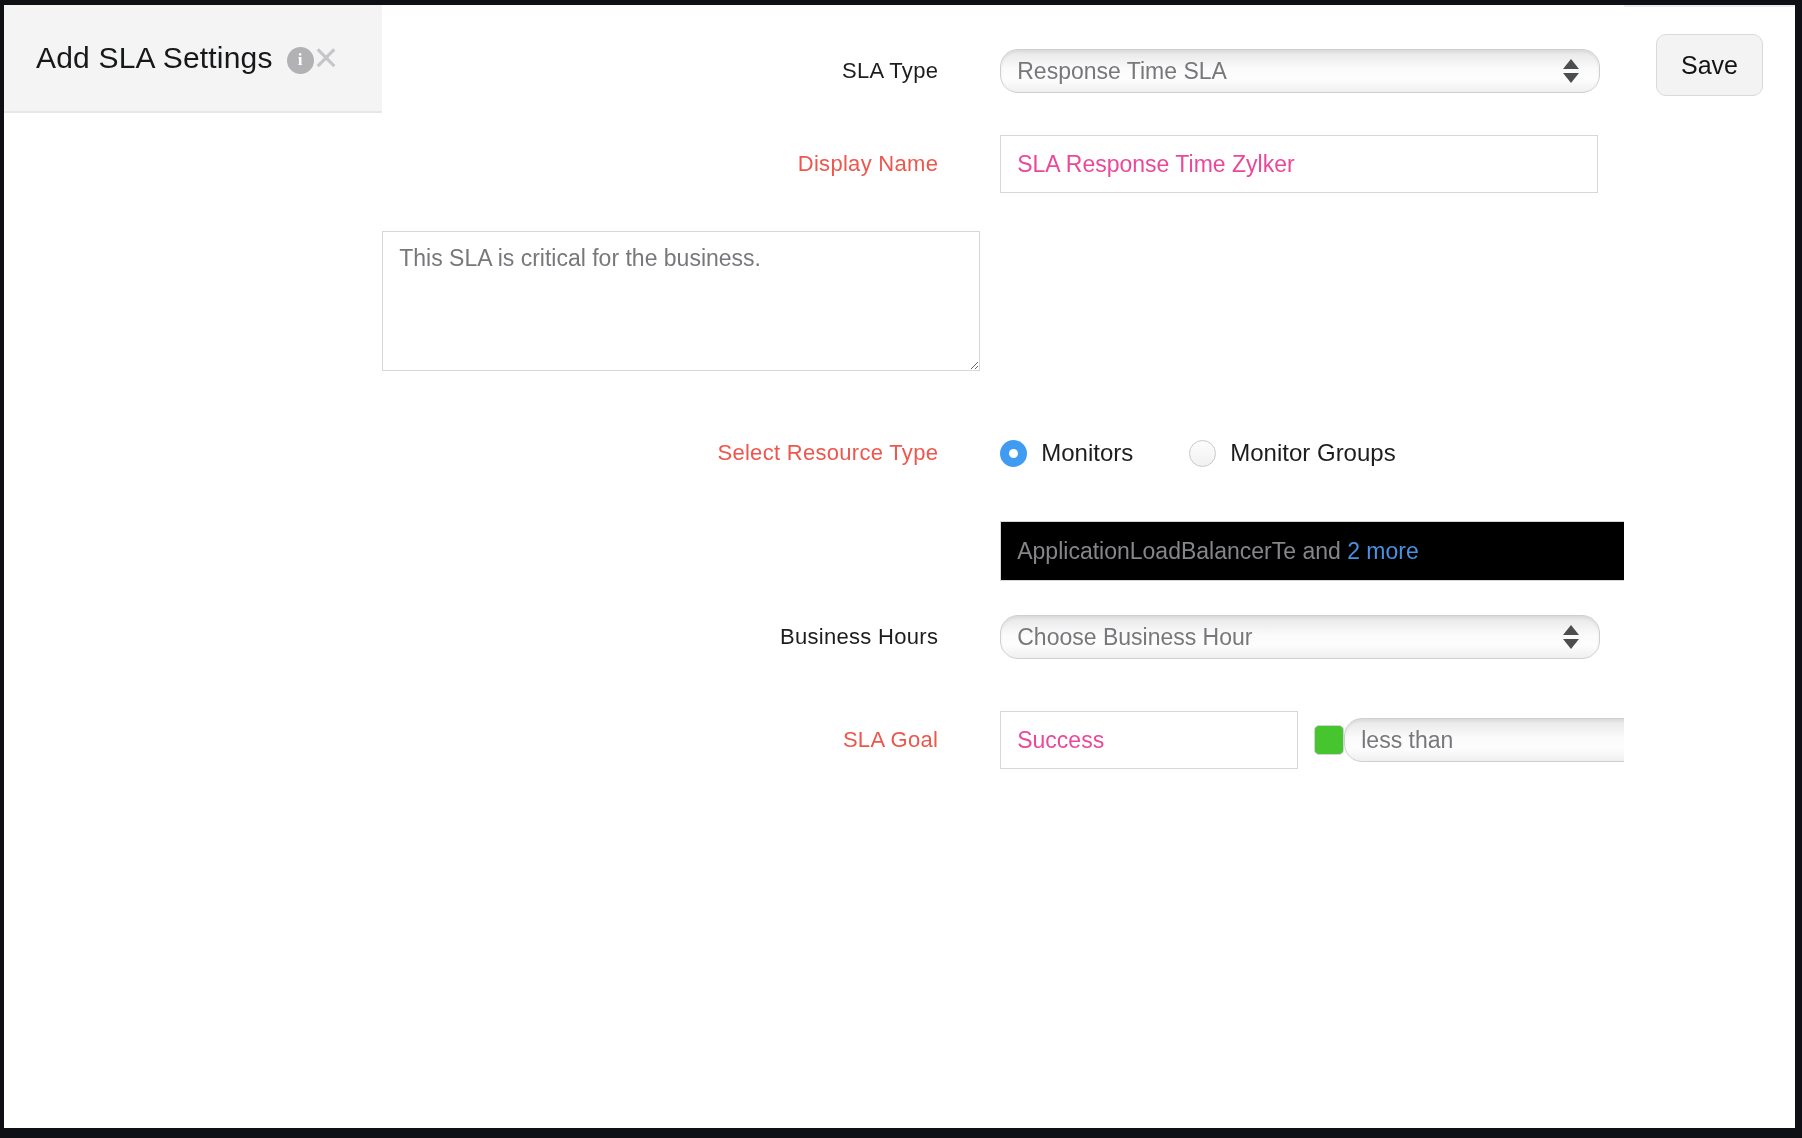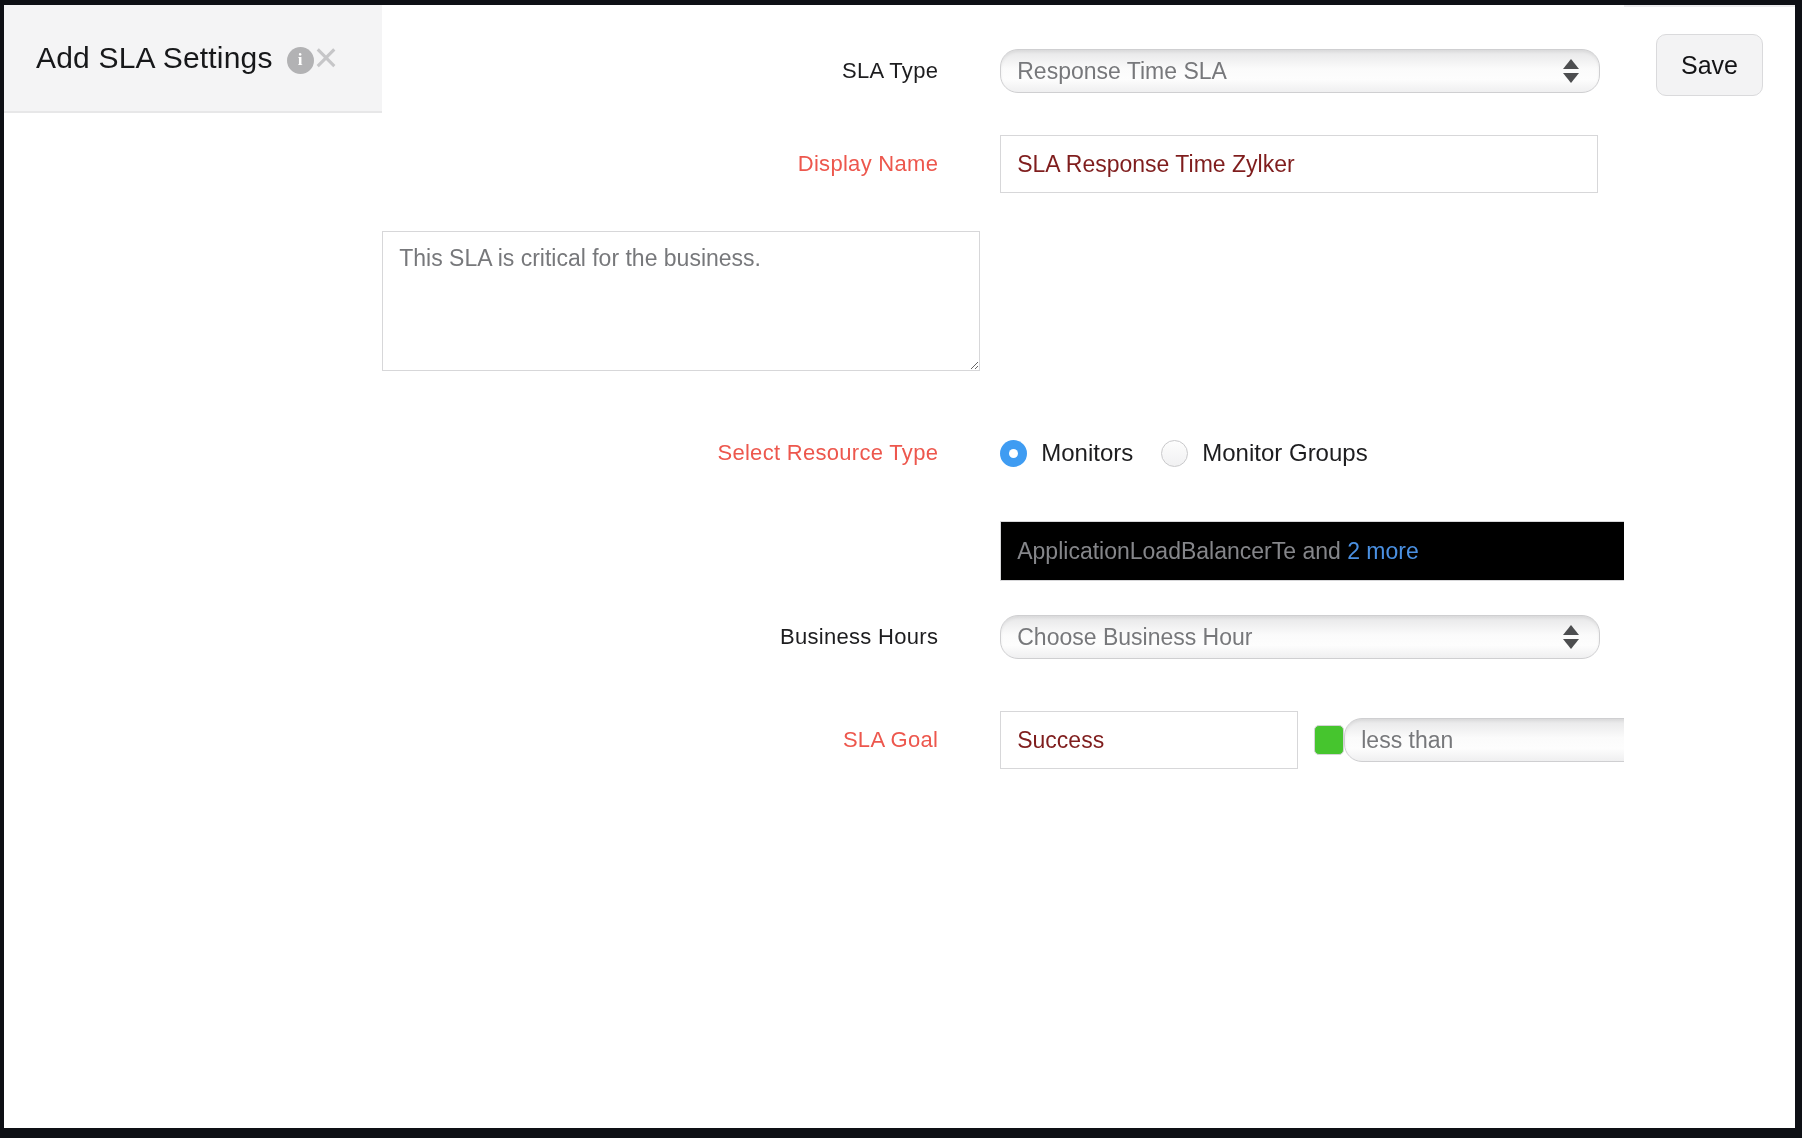--- a/index.html
+++ b/index.html
@@ -123,42 +123,42 @@
     border-top: 10px solid #4d4e50;
   }
   
   .text-input {
     width: 598px;
     height: 58px;
     border: 1px solid #d7d7d9;
     background: #ffffff;
     font-family: "Liberation Sans", sans-serif;
     font-size: 23px;
-    color: #7f1d1d;
+    color: #ec4899;
     padding: 4px 16px;
     outline: none;
   }
   textarea.text-area {
     width: 598px;
     height: 140px;
     border: 1px solid #d7d7d9;
     background: #ffffff;
     font-family: "Liberation Sans", sans-serif;
     font-size: 23px;
     color: #77787b;
     padding: 12px 16px;
     outline: none;
     resize: both;
     line-height: 1.3;
   }
   
   .radio-group {
     display: flex;
     align-items: center;
-    gap: 28px;
+    gap: 56px;
     height: 36px;
   }
   .radio-option {
     display: flex;
     align-items: center;
     gap: 14px;
     cursor: pointer;
   }
   .radio-circle {
     width: 27px; height: 27px;

